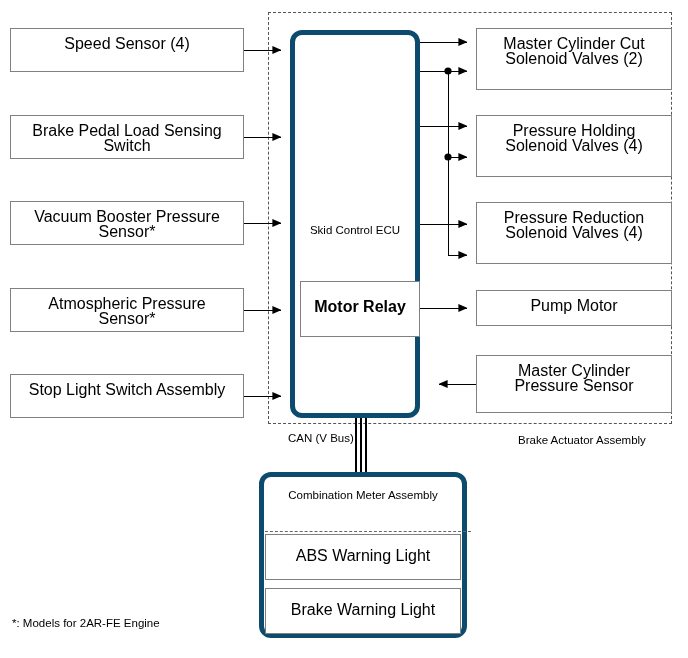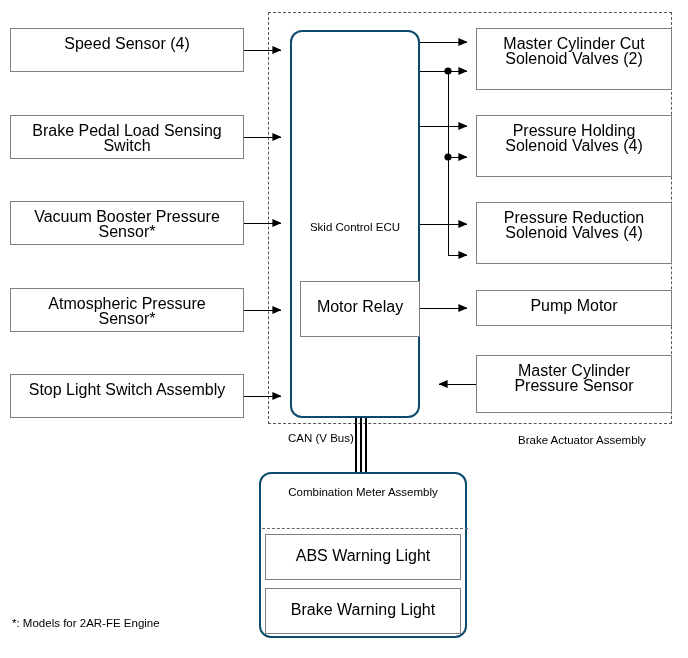--- a/index.html
+++ b/index.html
@@ -45,21 +45,21 @@
   }
   .box.center .txt {
     text-align: center;
   }
   .box.left .txt {
     text-align: center;
   }
   
   .rbox {
     position: absolute;
-    border: 2px solid #0c4a6e;
+    border: 5px solid #0c4a6e;
     border-radius: 12px;
     background: #ffffff;
     box-sizing: border-box;
     font-size: 11.5px;
     line-height: 15px;
   }
   
   .dashed-zone {
     position: absolute;
     border: 1px dashed #555555;
@@ -129,21 +129,21 @@
 
   <div class="box left" style="left:10px; top:374px; width:234px; height:44px;">
     <span class="txt">Stop Light Switch Assembly</span>
   </div>
 
   <div class="rbox" style="left:290px; top:30px; width:130px; height:388px;">
     <div class="ecu-label" style="left:0; top:188px;">Skid Control ECU</div>
   </div>
 
 
-  <div class="box center" style="left:300px; top:281px; width:120px; height:56px;">
+  <div class="box center" style="left:300px; top:281px; width:120px; height:56px;font-weight:bold;">
     <span class="txt" style="padding-top:17px;">Motor Relay</span>
   </div>
 
   <div class="box left" style="left:476px; top:28px; width:196px; height:62px;">
     <span class="txt">Master Cylinder Cut Solenoid Valves (2)</span>
   </div>
 
   <div class="box left" style="left:476px; top:115px; width:196px; height:62px;">
     <span class="txt">Pressure Holding Solenoid Valves (4)</span>
   </div>

